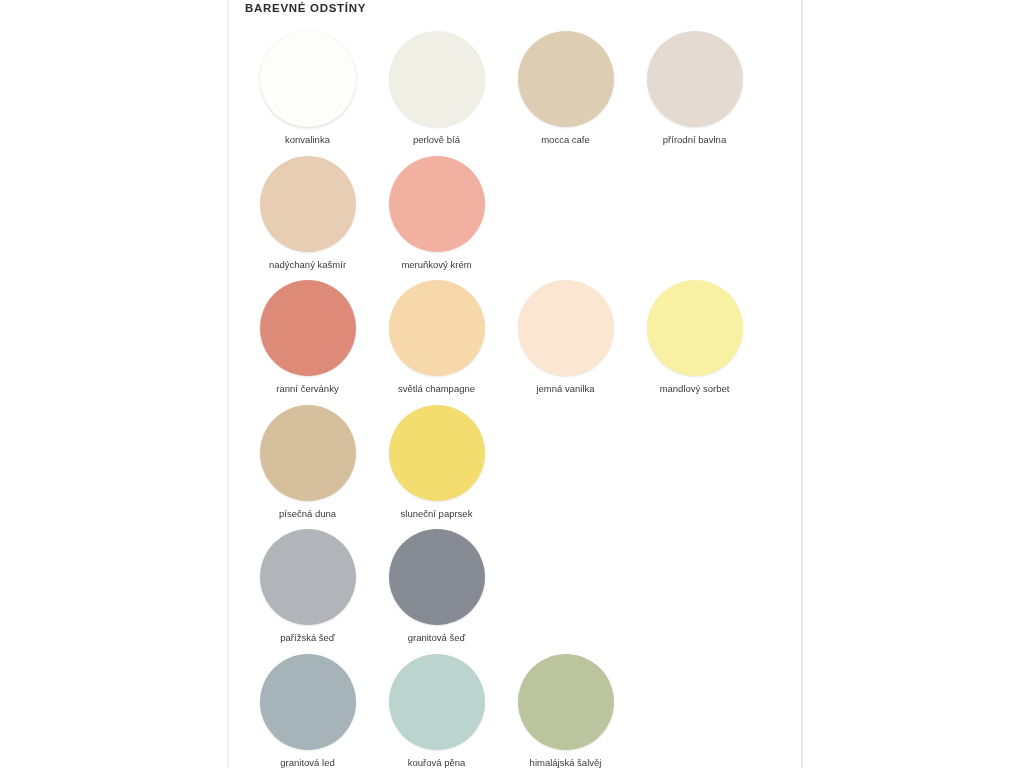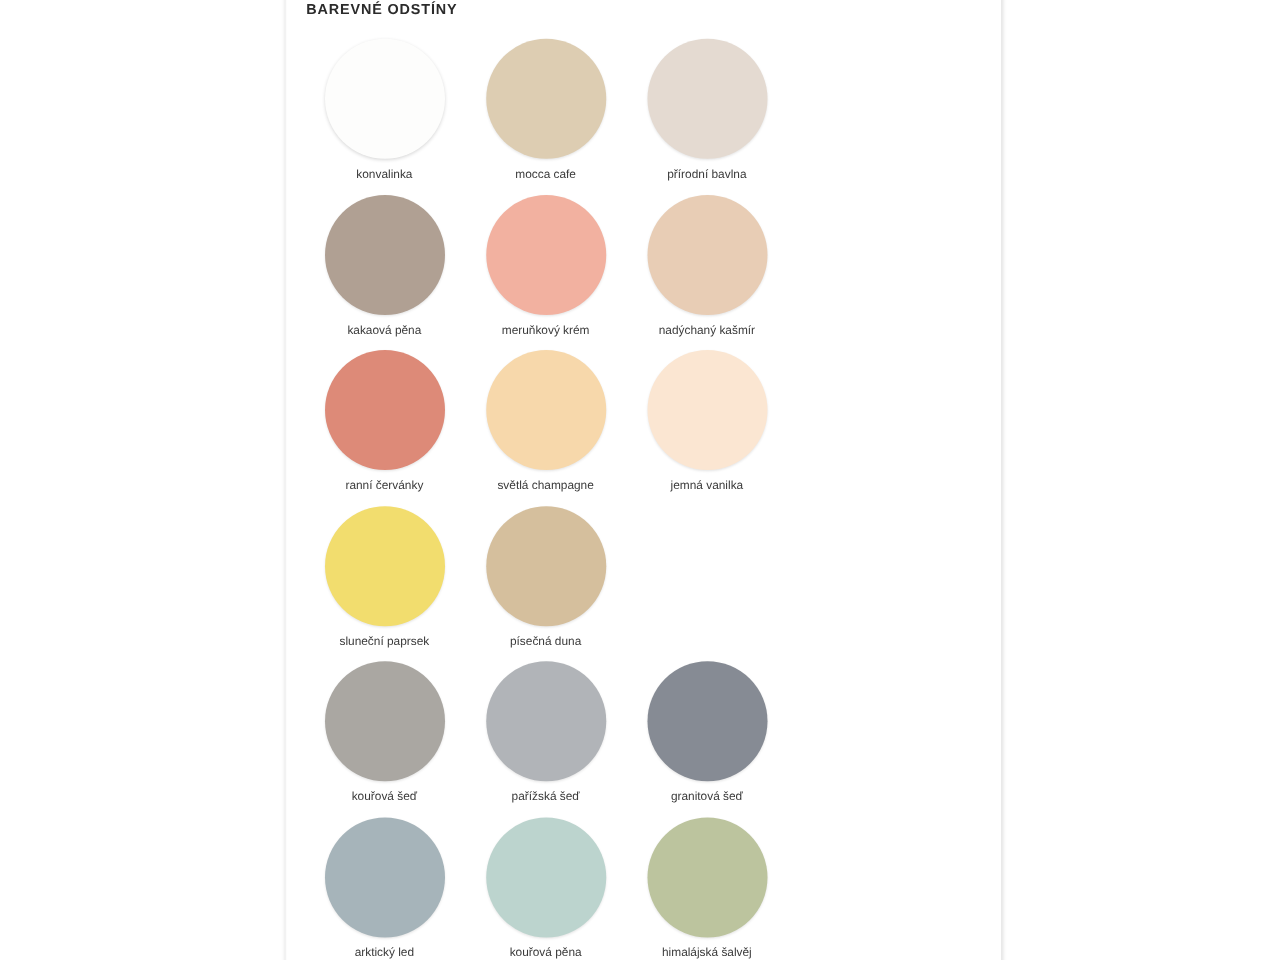--- a/index.html
+++ b/index.html
@@ -108,51 +108,51 @@
 
       <div class="swatch-row">
         <div class="swatch-cell">
           <div class="swatch-dot-wrap">
             <div class="swatch-dot pale" style="background: rgb(253, 253, 252);"></div>
           </div>
           <div class="swatch-label">konvalinka</div>
         </div>
         <div class="swatch-cell">
           <div class="swatch-dot-wrap">
+            <div class="swatch-dot" style="background: rgb(240, 239, 229);"></div>
+          </div>
+          <div class="swatch-label">perlově bíá</div>
+        </div>
+        <div class="swatch-cell">
+          <div class="swatch-dot-wrap">
             <div class="swatch-dot" style="background: rgb(221, 205, 178);"></div>
           </div>
           <div class="swatch-label">mocca cafe</div>
         </div>
         <div class="swatch-cell">
           <div class="swatch-dot-wrap">
             <div class="swatch-dot" style="background: rgb(228, 218, 209);"></div>
           </div>
           <div class="swatch-label">přírodní bavlna</div>
         </div>
       </div>
 
       <div class="swatch-row">
         <div class="swatch-cell">
           <div class="swatch-dot-wrap">
-            <div class="swatch-dot" style="background: rgb(176, 160, 147);"></div>
-          </div>
-          <div class="swatch-label">kakaová pěna</div>
+            <div class="swatch-dot" style="background: rgb(232, 205, 181);"></div>
+          </div>
+          <div class="swatch-label">nadýchaný kašmír</div>
         </div>
         <div class="swatch-cell">
           <div class="swatch-dot-wrap">
             <div class="swatch-dot" style="background: rgb(242, 177, 160);"></div>
           </div>
           <div class="swatch-label">meruňkový krém</div>
         </div>
-        <div class="swatch-cell">
-          <div class="swatch-dot-wrap">
-            <div class="swatch-dot" style="background: rgb(232, 205, 181);"></div>
-          </div>
-          <div class="swatch-label">nadýchaný kašmír</div>
-        </div>
       </div>
 
       <div class="swatch-row">
         <div class="swatch-cell">
           <div class="swatch-dot-wrap">
             <div class="swatch-dot" style="background: rgb(221, 138, 120);"></div>
           </div>
           <div class="swatch-label">ranní červánky</div>
         </div>
         <div class="swatch-cell">
@@ -160,64 +160,64 @@
             <div class="swatch-dot" style="background: rgb(247, 216, 171);"></div>
           </div>
           <div class="swatch-label">světlá champagne</div>
         </div>
         <div class="swatch-cell">
           <div class="swatch-dot-wrap">
             <div class="swatch-dot" style="background: rgb(251, 230, 210);"></div>
           </div>
           <div class="swatch-label">jemná vanilka</div>
         </div>
-      </div>
-
-      <div class="swatch-row">
+        <div class="swatch-cell">
+          <div class="swatch-dot-wrap">
+            <div class="swatch-dot" style="background: rgb(248, 240, 163);"></div>
+          </div>
+          <div class="swatch-label">mandlový sorbet</div>
+        </div>
+      </div>
+
+      <div class="swatch-row">
+        <div class="swatch-cell">
+          <div class="swatch-dot-wrap">
+            <div class="swatch-dot" style="background: rgb(213, 191, 157);"></div>
+          </div>
+          <div class="swatch-label">písečná duna</div>
+        </div>
         <div class="swatch-cell">
           <div class="swatch-dot-wrap">
             <div class="swatch-dot" style="background: rgb(242, 221, 110);"></div>
           </div>
           <div class="swatch-label">sluneční paprsek</div>
         </div>
-        <div class="swatch-cell">
-          <div class="swatch-dot-wrap">
-            <div class="swatch-dot" style="background: rgb(213, 191, 157);"></div>
-          </div>
-          <div class="swatch-label">písečná duna</div>
-        </div>
-      </div>
-
-      <div class="swatch-row">
-        <div class="swatch-cell">
-          <div class="swatch-dot-wrap">
-            <div class="swatch-dot" style="background: rgb(170, 167, 162);"></div>
-          </div>
-          <div class="swatch-label">kouřová šeď</div>
-        </div>
+      </div>
+
+      <div class="swatch-row">
         <div class="swatch-cell">
           <div class="swatch-dot-wrap">
             <div class="swatch-dot" style="background: rgb(177, 180, 184);"></div>
           </div>
           <div class="swatch-label">pařížská šeď</div>
         </div>
         <div class="swatch-cell">
           <div class="swatch-dot-wrap">
             <div class="swatch-dot" style="background: rgb(134, 139, 148);"></div>
           </div>
           <div class="swatch-label">granitová šeď</div>
         </div>
       </div>
 
       <div class="swatch-row">
         <div class="swatch-cell">
           <div class="swatch-dot-wrap">
             <div class="swatch-dot" style="background: rgb(166, 180, 186);"></div>
           </div>
-          <div class="swatch-label">arktický led</div>
+          <div class="swatch-label">granitová led</div>
         </div>
         <div class="swatch-cell">
           <div class="swatch-dot-wrap">
             <div class="swatch-dot" style="background: rgb(188, 212, 206);"></div>
           </div>
           <div class="swatch-label">kouřová pěna</div>
         </div>
         <div class="swatch-cell">
           <div class="swatch-dot-wrap">
             <div class="swatch-dot" style="background: rgb(188, 196, 158);"></div>

